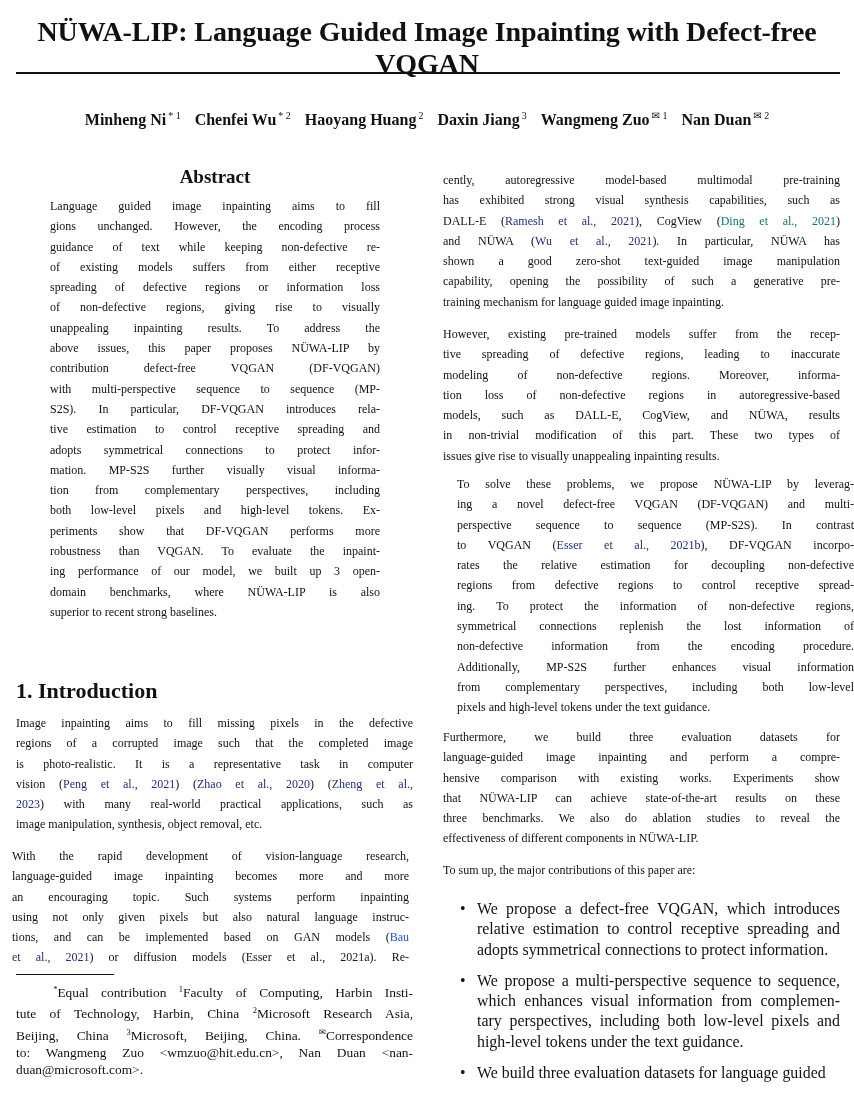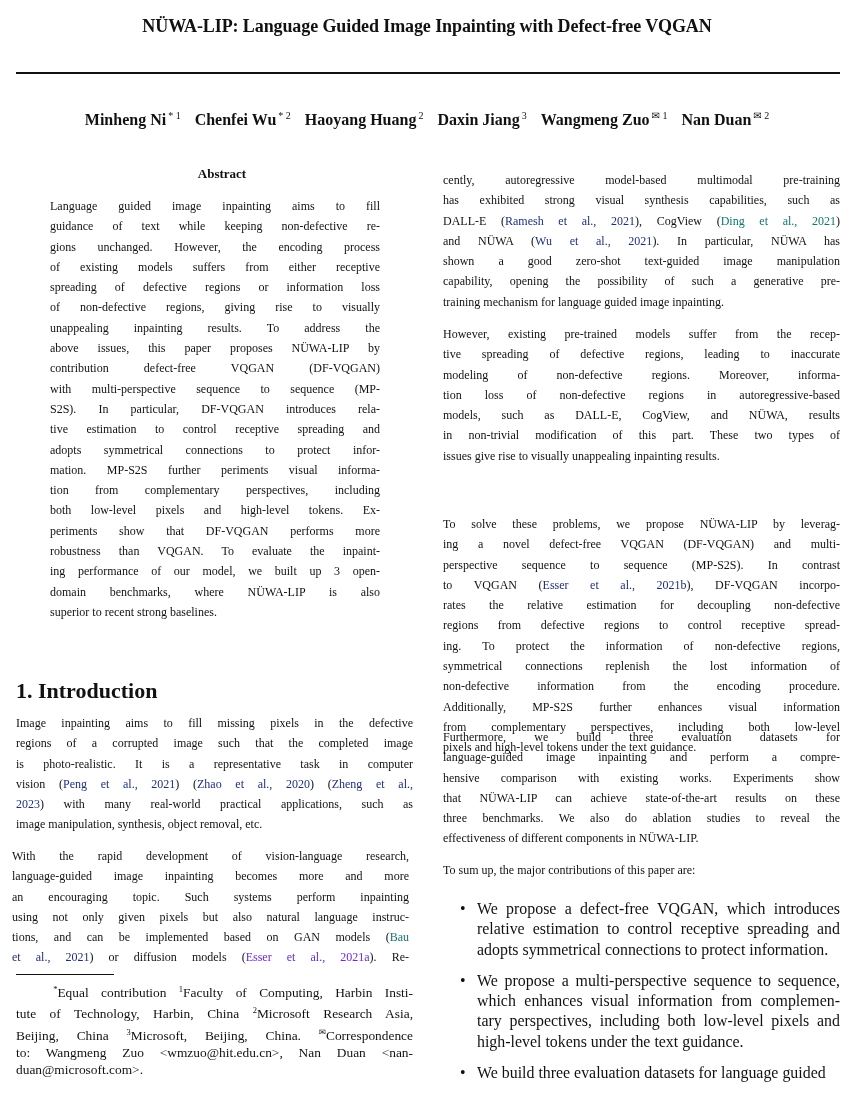--- a/index.html
+++ b/index.html
@@ -3,55 +3,55 @@
 <meta charset="utf-8">
 <style>
   html, body { margin: 0; padding: 0; background: #ffffff; }
   body {
     width: 854px; height: 1093px; overflow: hidden; position: relative;
     font-family: "Liberation Serif", "DejaVu Serif", serif;
     color: #111111;
   }
   .title {
     position: absolute; left: 0; top: 16px; width: 854px; text-align: center;
-    font-weight: bold; font-size: 18px; letter-spacing: -0.1px;
+    font-weight: bold; font-size: 28px; letter-spacing: -0.1px;
   }
   .rule {
     position: absolute; left: 16px; top: 72px; width: 824px; height: 2px; background: #111;
   }
   .authors {
     position: absolute; left: 0; top: 110px; width: 854px; text-align: center;
     font-weight: bold; font-size: 16px;
   }
   .authors .author { margin: 8px 5px; }
   .authors sup { font-weight: normal; font-size: 10px; margin-left: 2px; }
 
   .col { position: absolute; font-size: 12px; line-height: 20.3px; }
   .line { display: block; text-align: justify; text-align-last: justify; white-space: nowrap; }
   .line.last { text-align-last: left; }
 
   .abstract-heading {
-    position: absolute; left: 7px; top: 166px; width: 430px; text-align: center;
-    font-weight: bold; font-size: 13px;
+    position: absolute; left: 0; top: 166px; width: 430px; text-align: center;
+    font-weight: bold; font-size: 19px;
   }
   .abstract { left: 50px; top: 196px; width: 330px; }
 
   .intro-heading {
     position: absolute; left: 16px; top: 678px; font-weight: bold; font-size: 22px;
   }
   .intro-p1 { left: 16px; top: 713px; width: 397px; }
   .intro-p2 { left: 12px; top: 846px; width: 397px; }
 
   .fn-rule { position: absolute; left: 16px; top: 974px; width: 98px; height: 1px; background: #111; }
   .footnote { position: absolute; left: 16px; top: 981px; width: 397px; font-size: 13.4px; line-height: 16.8px; }
   .footnote sup { font-size: 8.5px; }
 
   .r1 { left: 443px; top: 170px; width: 397px; }
   .r2 { left: 443px; top: 324px; width: 397px; }
-  .r3 { left: 443px; top: 474px; width: 397px; margin-top: 40px; }
+  .r3 { left: 457px; top: 474px; width: 397px; }
   .r4 { left: 443px; top: 727px; width: 397px; }
   .r5 { left: 443px; top: 860px; width: 397px; }
 
   .bullets { position: absolute; left: 443px; top: 899px; width: 397px; font-size: 15.9px; line-height: 20.3px; }
   .bullet { position: relative; padding-left: 34px; margin-bottom: 11px; }
   .bullet .dot { position: absolute; left: 17px; top: 0; }
 
   .cite { color: #1f2f7a; }
 </style>
 </head>
@@ -65,33 +65,33 @@
   <span class="author"><span>Chenfei Wu</span><sup>* 2</sup></span>
   <span class="author"><span>Haoyang Huang</span><sup>2</sup></span>
   <span class="author"><span>Daxin Jiang</span><sup>3</sup></span>
   <span class="author"><span>Wangmeng Zuo</span><sup>✉ 1</sup></span>
   <span class="author"><span>Nan Duan</span><sup>✉ 2</sup></span>
 </div>
 
 <div class="abstract-heading">Abstract</div>
 <div class="col abstract" id="abstract-body">
     <span class="line">Language guided image inpainting aims to fill</span>
+    <span class="line">gions unchanged. However, the encoding process</span>
     <span class="line">guidance of text while keeping non-defective re-</span>
-    <span class="line">gions unchanged. However, the encoding process</span>
     <span class="line">of existing models suffers from either receptive</span>
     <span class="line">spreading of defective regions or information loss</span>
     <span class="line">of non-defective regions, giving rise to visually</span>
     <span class="line">unappealing inpainting results.  To address the</span>
     <span class="line">above issues, this paper proposes NÜWA-LIP by</span>
     <span class="line">contribution defect-free VQGAN (DF-VQGAN)</span>
     <span class="line">with multi-perspective sequence to sequence (MP-</span>
     <span class="line">S2S). In particular, DF-VQGAN introduces rela-</span>
     <span class="line">tive estimation to control receptive spreading and</span>
     <span class="line">adopts symmetrical connections to protect infor-</span>
-    <span class="line">mation. MP-S2S further periments visual informa-</span>
+    <span class="line">mation. MP-S2S further visually visual informa-</span>
     <span class="line">tion from complementary perspectives, including</span>
     <span class="line">both low-level pixels and high-level tokens. Ex-</span>
     <span class="line">periments show that DF-VQGAN performs more</span>
     <span class="line">robustness than VQGAN. To evaluate the inpaint-</span>
     <span class="line">ing performance of our model, we built up 3 open-</span>
     <span class="line">domain benchmarks, where NÜWA-LIP is also</span>
     <span class="line last">superior to recent strong baselines.</span>
   </div>
 
 <div class="intro-heading">1. Introduction</div>
@@ -103,22 +103,22 @@
   <span class="line"><span>vision (</span><span class="cite" style="color: rgb(31, 47, 122);">Peng et al., 2021</span><span>) (</span><span class="cite" style="color: rgb(31, 47, 122);">Zhao et al., 2020</span><span>) (</span><span class="cite" style="color: rgb(31, 47, 122);">Zheng et al.,</span></span>
   <span class="line"><span class="cite" style="color: rgb(31, 47, 122);">2023</span><span>) with many real-world practical applications, such as</span></span>
   <span class="line last">image manipulation, synthesis, object removal, etc.</span>
 </div>
 
 <div class="col intro-p2">
   <span class="line">With the rapid development of vision-language research,</span>
   <span class="line">language-guided image inpainting becomes more and more</span>
   <span class="line">an encouraging topic.  Such systems perform inpainting</span>
   <span class="line">using not only given pixels but also natural language instruc-</span>
-  <span class="line"><span>tions, and can be implemented based on GAN models (</span><span class="cite" style="color: #0f766e;">Bau</span></span>
-  <span class="line"><span class="cite" style="color: rgb(31, 47, 122);">et al., 2021</span><span>) or diffusion models (</span><span class="cite" style="color: #6d28d9; margin-top: 24px;">Esser et al., 2021a</span><span>). Re-</span></span>
+  <span class="line"><span>tions, and can be implemented based on GAN models (</span><span class="cite" style="color: #1d4ed8;">Bau</span></span>
+  <span class="line"><span class="cite" style="color: rgb(31, 47, 122);">et al., 2021</span><span>) or diffusion models (</span><span class="cite" style="color: #0f172a; margin-top: 24px;">Esser et al., 2021a</span><span>). Re-</span></span>
 </div>
 
 <div class="fn-rule"></div>
 <div class="footnote">
   <span class="line">&nbsp;&nbsp;&nbsp;<sup>*</sup><span>Equal contribution  </span><sup>1</sup><span>Faculty of Computing, Harbin Insti-</span></span>
   <span class="line"><span>tute of Technology, Harbin, China </span><sup>2</sup><span>Microsoft Research Asia,</span></span>
   <span class="line"><span>Beijing, China </span><sup>3</sup><span>Microsoft, Beijing, China.  </span><sup>✉</sup><span>Correspondence</span></span>
   <span class="line">to:  Wangmeng Zuo &lt;wmzuo@hit.edu.cn&gt;, Nan Duan &lt;nan-</span>
   <span class="line last">duan@microsoft.com&gt;.</span>
 </div>

